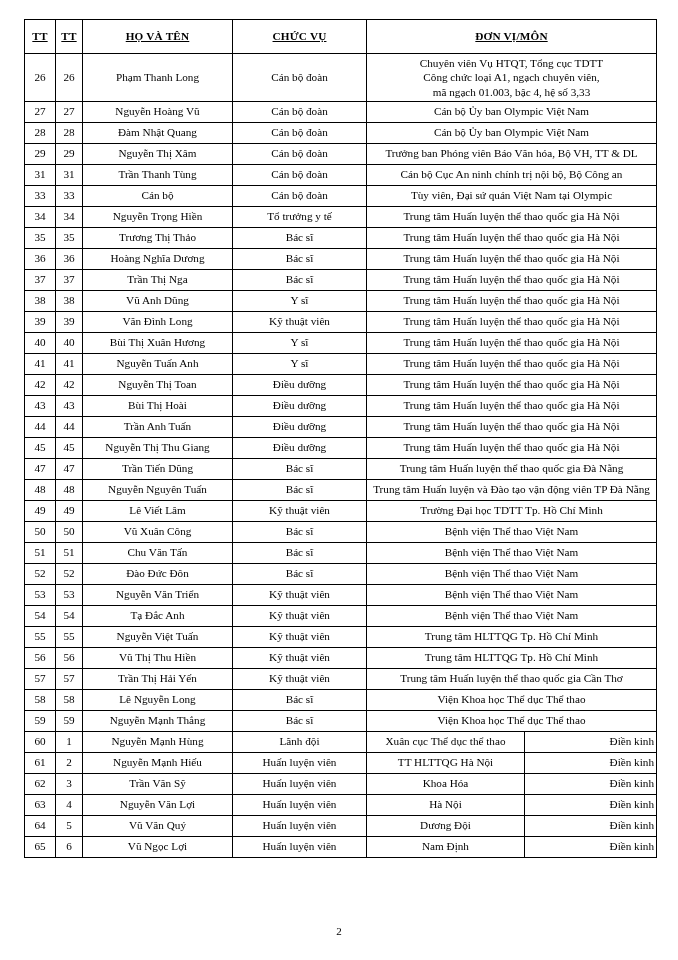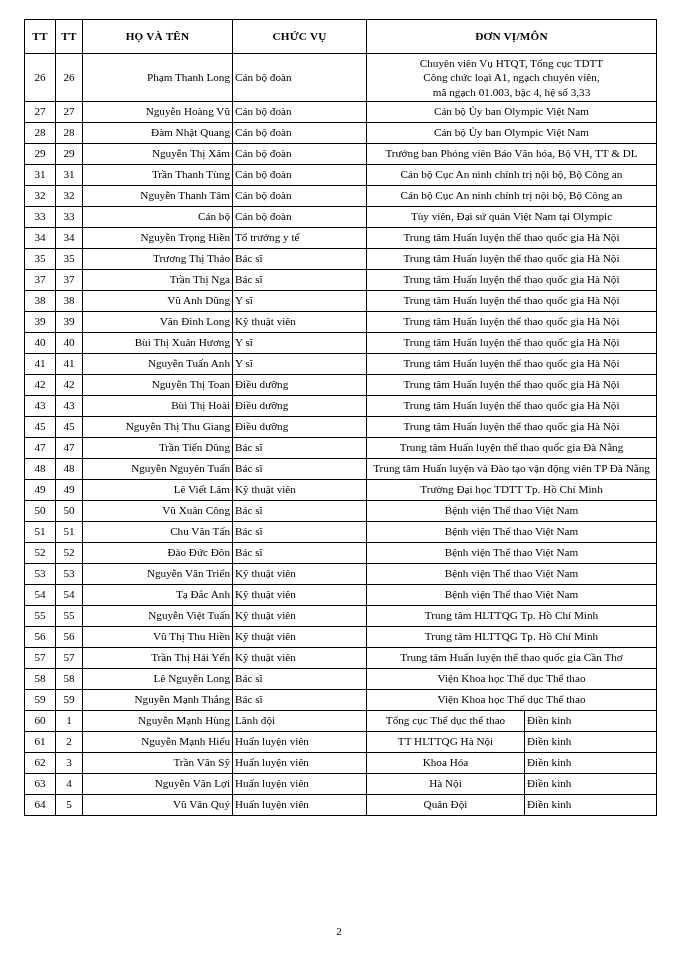--- a/index.html
+++ b/index.html
@@ -36,45 +36,47 @@
     line-height: 1.18;
     vertical-align: middle;
     box-sizing: border-box;
   }
   thead th {
     font-weight: bold;
     text-align: center;
     height: 34px;
     font-size: 12px;
     letter-spacing: 0.2px;
+    text-decoration: underline;
   }
   
   col.c-tt1 { width: 31px; }
   col.c-tt2 { width: 27px; }
   col.c-name { width: 150px; }
   col.c-role { width: 134px; }
   col.c-unit { width: 158px; }
   col.c-sport { width: 132px; }
 
   td.tt {
     text-align: center;
     font-size: 11.2px;
   }
   td.name {
-    text-align: right;
+    text-align: center;
     padding-left: 4px;
     margin-left: 10px;
   }
   td.role {
+    text-align: center;
   }
   td.unit {
     text-align: center;
   }
   td.sport {
-    text-align: left;
+    text-align: right;
   }
   tr.row td {
     height: 21px;
   }
   tr.row-tall td {
     height: 48px;
   }
   .multiline {
     text-align: center;
     line-height: 1.28;
@@ -148,27 +150,20 @@
           <td class="unit" colspan="2">Trưởng ban Phóng viên Báo Văn hóa, Bộ VH, TT &amp; DL</td>
         </tr>
         <tr class="row">
           <td class="tt">31</td>
           <td class="tt">31</td>
           <td class="name">Trần Thanh Tùng</td>
           <td class="role">Cán bộ đoàn</td>
           <td class="unit" colspan="2">Cán bộ Cục An ninh chính trị nội bộ, Bộ Công an</td>
         </tr>
         <tr class="row">
-          <td class="tt">32</td>
-          <td class="tt">32</td>
-          <td class="name">Nguyễn Thanh Tâm</td>
-          <td class="role">Cán bộ đoàn</td>
-          <td class="unit" colspan="2">Cán bộ Cục An ninh chính trị nội bộ, Bộ Công an</td>
-        </tr>
-        <tr class="row">
           <td class="tt">33</td>
           <td class="tt">33</td>
           <td class="name">Cán bộ</td>
           <td class="role">Cán bộ đoàn</td>
           <td class="unit" colspan="2">Tùy viên, Đại sứ quán Việt Nam tại Olympic</td>
         </tr>
         <tr class="row">
           <td class="tt">34</td>
           <td class="tt">34</td>
           <td class="name">Nguyễn Trọng Hiền</td>
@@ -176,20 +171,27 @@
           <td class="unit" colspan="2">Trung tâm Huấn luyện thể thao quốc gia Hà Nội</td>
         </tr>
         <tr class="row">
           <td class="tt">35</td>
           <td class="tt">35</td>
           <td class="name">Trương Thị Thảo</td>
           <td class="role">Bác sĩ</td>
           <td class="unit" colspan="2">Trung tâm Huấn luyện thể thao quốc gia Hà Nội</td>
         </tr>
         <tr class="row">
+          <td class="tt">36</td>
+          <td class="tt">36</td>
+          <td class="name">Hoàng Nghĩa Dương</td>
+          <td class="role">Bác sĩ</td>
+          <td class="unit" colspan="2">Trung tâm Huấn luyện thể thao quốc gia Hà Nội</td>
+        </tr>
+        <tr class="row">
           <td class="tt">37</td>
           <td class="tt">37</td>
           <td class="name">Trần Thị Nga</td>
           <td class="role">Bác sĩ</td>
           <td class="unit" colspan="2">Trung tâm Huấn luyện thể thao quốc gia Hà Nội</td>
         </tr>
         <tr class="row">
           <td class="tt">38</td>
           <td class="tt">38</td>
           <td class="name">Vũ Anh Dũng</td>
@@ -225,20 +227,27 @@
           <td class="unit" colspan="2">Trung tâm Huấn luyện thể thao quốc gia Hà Nội</td>
         </tr>
         <tr class="row">
           <td class="tt">43</td>
           <td class="tt">43</td>
           <td class="name">Bùi Thị Hoài</td>
           <td class="role">Điều dưỡng</td>
           <td class="unit" colspan="2">Trung tâm Huấn luyện thể thao quốc gia Hà Nội</td>
         </tr>
         <tr class="row">
+          <td class="tt">44</td>
+          <td class="tt">44</td>
+          <td class="name">Trần Anh Tuấn</td>
+          <td class="role">Điều dưỡng</td>
+          <td class="unit" colspan="2">Trung tâm Huấn luyện thể thao quốc gia Hà Nội</td>
+        </tr>
+        <tr class="row">
           <td class="tt">45</td>
           <td class="tt">45</td>
           <td class="name">Nguyễn Thị Thu Giang</td>
           <td class="role">Điều dưỡng</td>
           <td class="unit" colspan="2">Trung tâm Huấn luyện thể thao quốc gia Hà Nội</td>
         </tr>
         <tr class="row">
           <td class="tt">47</td>
           <td class="tt">47</td>
           <td class="name">Trần Tiến Dũng</td>
@@ -327,21 +336,21 @@
           <td class="tt">59</td>
           <td class="name">Nguyễn Mạnh Thắng</td>
           <td class="role">Bác sĩ</td>
           <td class="unit" colspan="2">Viện Khoa học Thể dục Thể thao</td>
         </tr>
         <tr class="row">
           <td class="tt">60</td>
           <td class="tt">1</td>
           <td class="name">Nguyễn Mạnh Hùng</td>
           <td class="role">Lãnh đội</td>
-          <td class="unit">Tổng cục Thể dục thể thao</td>
+          <td class="unit">Xuân cục Thể dục thể thao</td>
           <td class="sport">Điền kinh</td>
         </tr>
         <tr class="row">
           <td class="tt">61</td>
           <td class="tt">2</td>
           <td class="name">Nguyễn Mạnh Hiếu</td>
           <td class="role">Huấn luyện viên</td>
           <td class="unit">TT HLTTQG Hà Nội</td>
           <td class="sport">Điền kinh</td>
         </tr>
@@ -359,21 +368,29 @@
           <td class="name">Nguyễn Văn Lợi</td>
           <td class="role">Huấn luyện viên</td>
           <td class="unit">Hà Nội</td>
           <td class="sport">Điền kinh</td>
         </tr>
         <tr class="row">
           <td class="tt">64</td>
           <td class="tt">5</td>
           <td class="name">Vũ Văn Quý</td>
           <td class="role">Huấn luyện viên</td>
-          <td class="unit">Quân Đội</td>
+          <td class="unit">Dương Đội</td>
+          <td class="sport">Điền kinh</td>
+        </tr>
+        <tr class="row">
+          <td class="tt">65</td>
+          <td class="tt">6</td>
+          <td class="name">Vũ Ngọc Lợi</td>
+          <td class="role">Huấn luyện viên</td>
+          <td class="unit">Nam Định</td>
           <td class="sport">Điền kinh</td>
         </tr>
       </tbody>
   </table>
 
   <div id="page-number">2</div>
 
 </div>
 
 </body></html>

